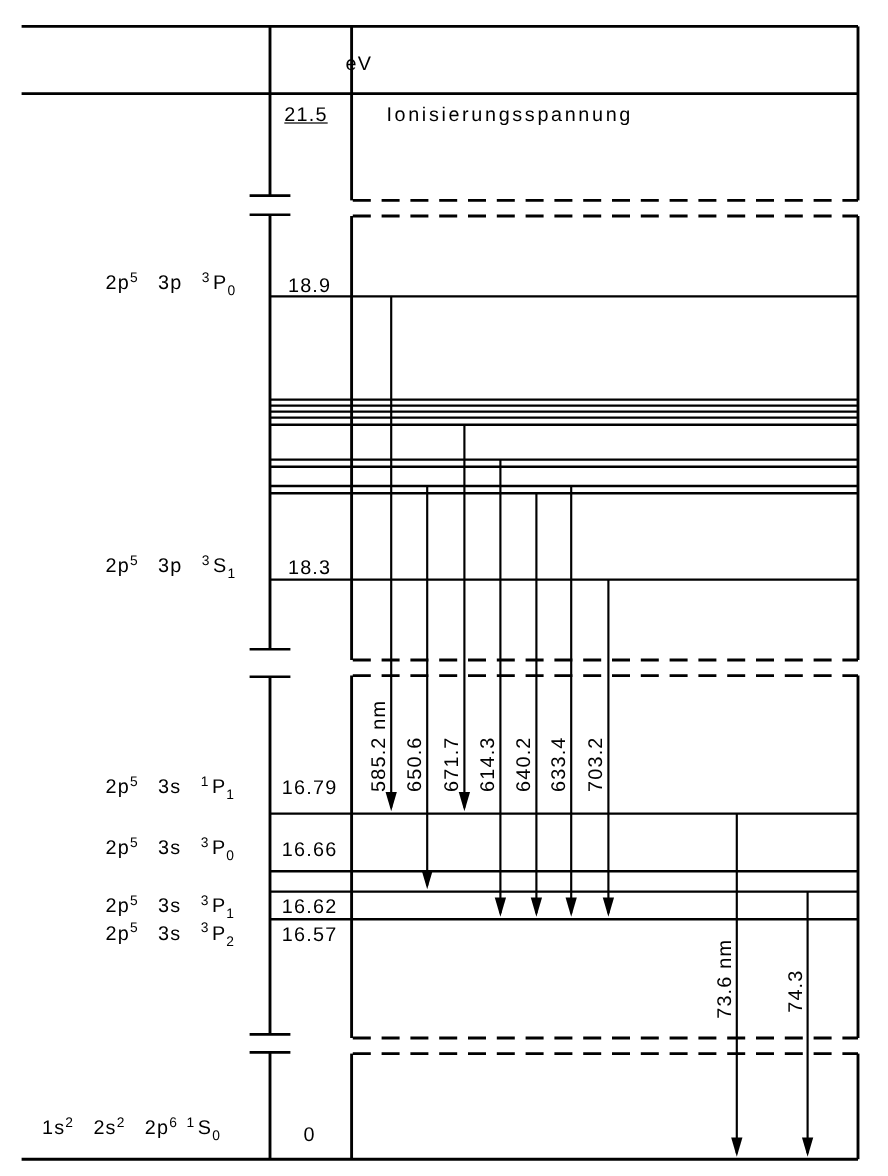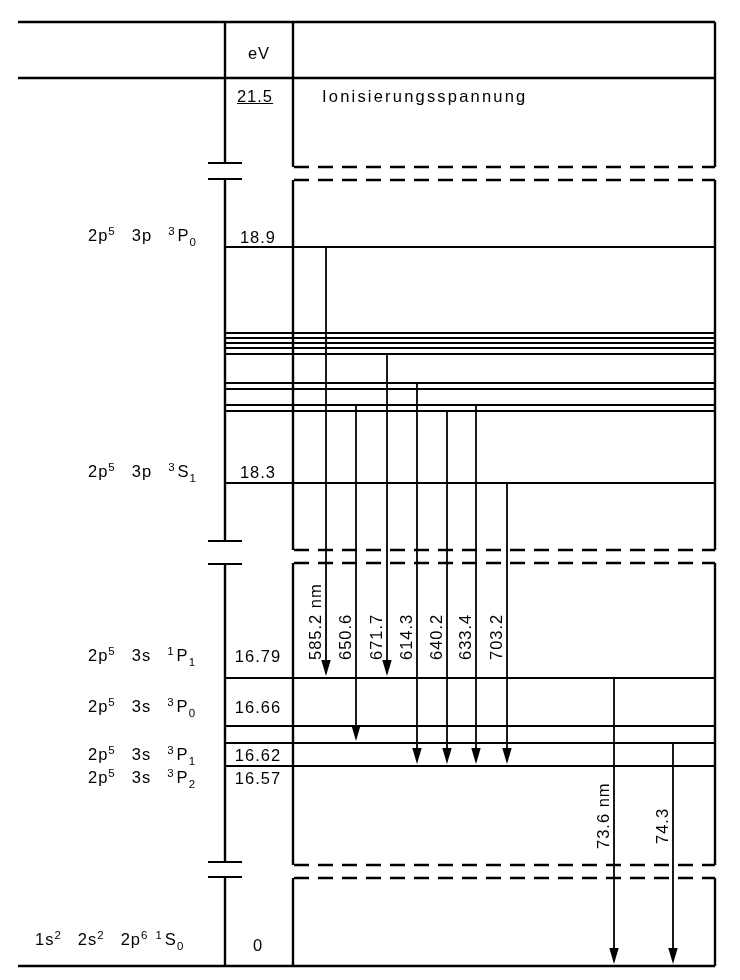--- a/index.html
+++ b/index.html
@@ -92,16 +92,16 @@
       <line x1="507" y1="483" x2="507" y2="761" stroke="#000000" stroke-width="1.8"></line>
       <polygon points="507,764 502.3,748 511.7,748" fill="#000000"></polygon>
       <text x="0" y="0" fill="#000000" font-family="&quot;Liberation Sans&quot;, sans-serif" font-size="16.5" letter-spacing="1" transform="translate(502 660) rotate(-90)">703.2</text>
       <line x1="614" y1="678" x2="614" y2="961" stroke="#000000" stroke-width="1.8"></line>
       <polygon points="614,964 609.3,948 618.7,948" fill="#000000"></polygon>
       <text x="0" y="0" fill="#000000" font-family="&quot;Liberation Sans&quot;, sans-serif" font-size="16.5" letter-spacing="1" transform="translate(609 849) rotate(-90)">73.6 nm</text>
       <line x1="673" y1="743" x2="673" y2="961" stroke="#000000" stroke-width="1.8"></line>
       <polygon points="673,964 668.3,948 677.7,948" fill="#000000"></polygon>
       <text x="0" y="0" fill="#000000" font-family="&quot;Liberation Sans&quot;, sans-serif" font-size="16.5" letter-spacing="1" transform="translate(668 844) rotate(-90)">74.3</text>
     </svg>
-  <div class="lbl center" style="left:225px;top:45px;width:68px;">eV</div>
+  <div class="lbl center" style="left:225px;top:45px;width:68px;padding-left:40px;">eV</div>
   <div class="lbl center" style="left:225px;top:88px;width:60px;text-decoration:underline;">21.5</div>
   <div class="lbl wide" style="left:322px;top:88px;">Ionisierungsspannung</div>
 </div>
 
 </body></html>

